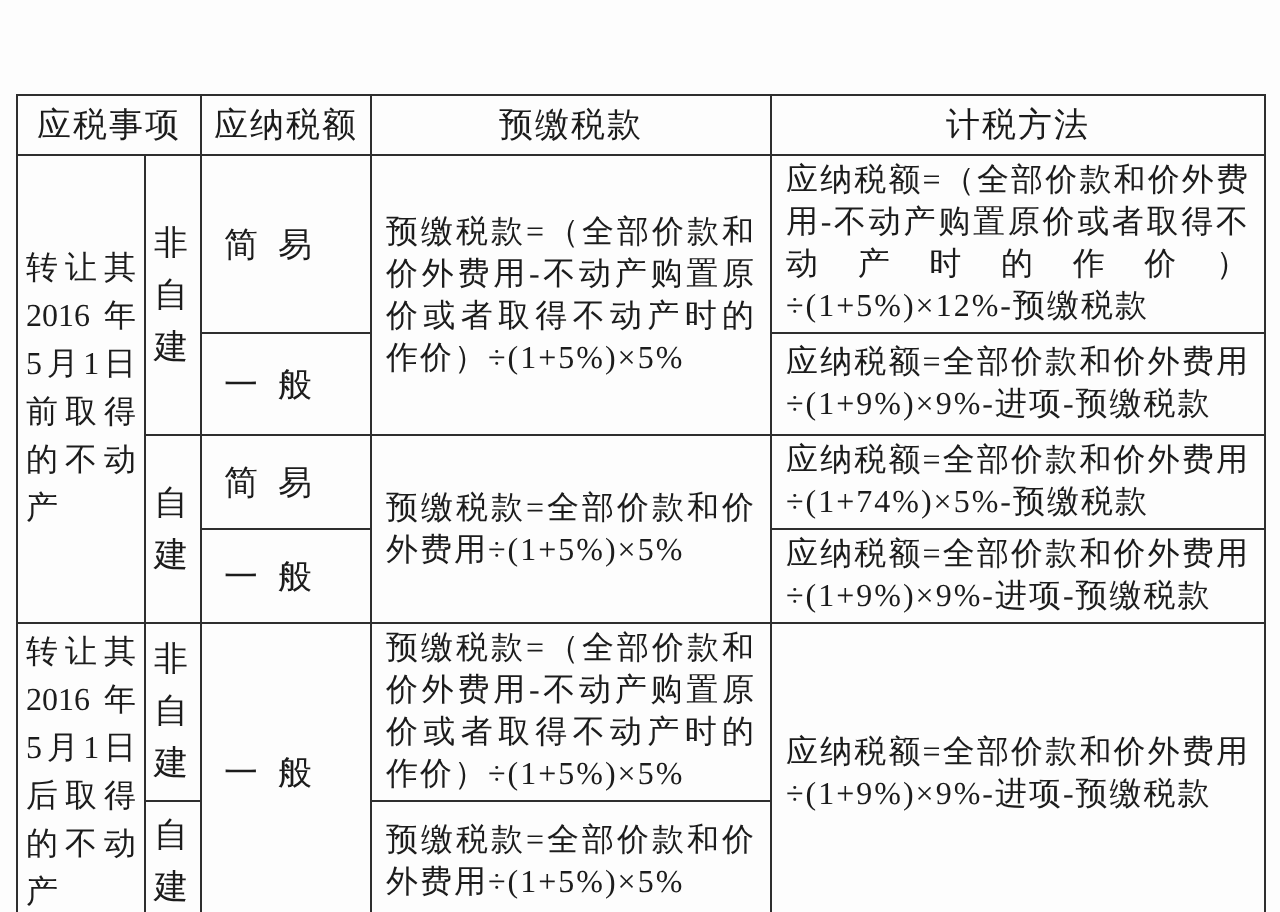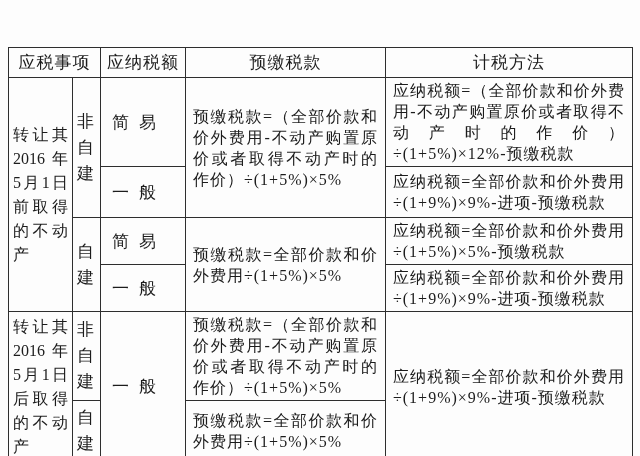--- a/index.html
+++ b/index.html
@@ -122,21 +122,21 @@
 
     <tr class="r2">
       <td class="c-method">一般</td>
       <td class="c-formula">应纳税额=全部价款和价外费用÷(1+9%)×9%-进项-预缴税款</td>
     </tr>
 
     <tr class="r3">
       <td rowspan="2" class="c-sub">自建</td>
       <td class="c-method">简易</td>
       <td rowspan="2" class="c-formula">预缴税款=全部价款和价外费用÷(1+5%)×5%</td>
-      <td class="c-formula">应纳税额=全部价款和价外费用÷(1+5%)×5%-预缴税款</td>
+      <td class="c-formula">应纳税额=全部价款和价外费用÷(1+74%)×5%-预缴税款</td>
     </tr>
 
     <tr class="r4">
       <td class="c-method">一般</td>
       <td class="c-formula">应纳税额=全部价款和价外费用÷(1+9%)×9%-进项-预缴税款</td>
     </tr>
 
     <tr class="r5">
       <td rowspan="2" class="c-item">转让其2016年5月1日后取得的不动产</td>
       <td class="c-sub">非自建</td>

